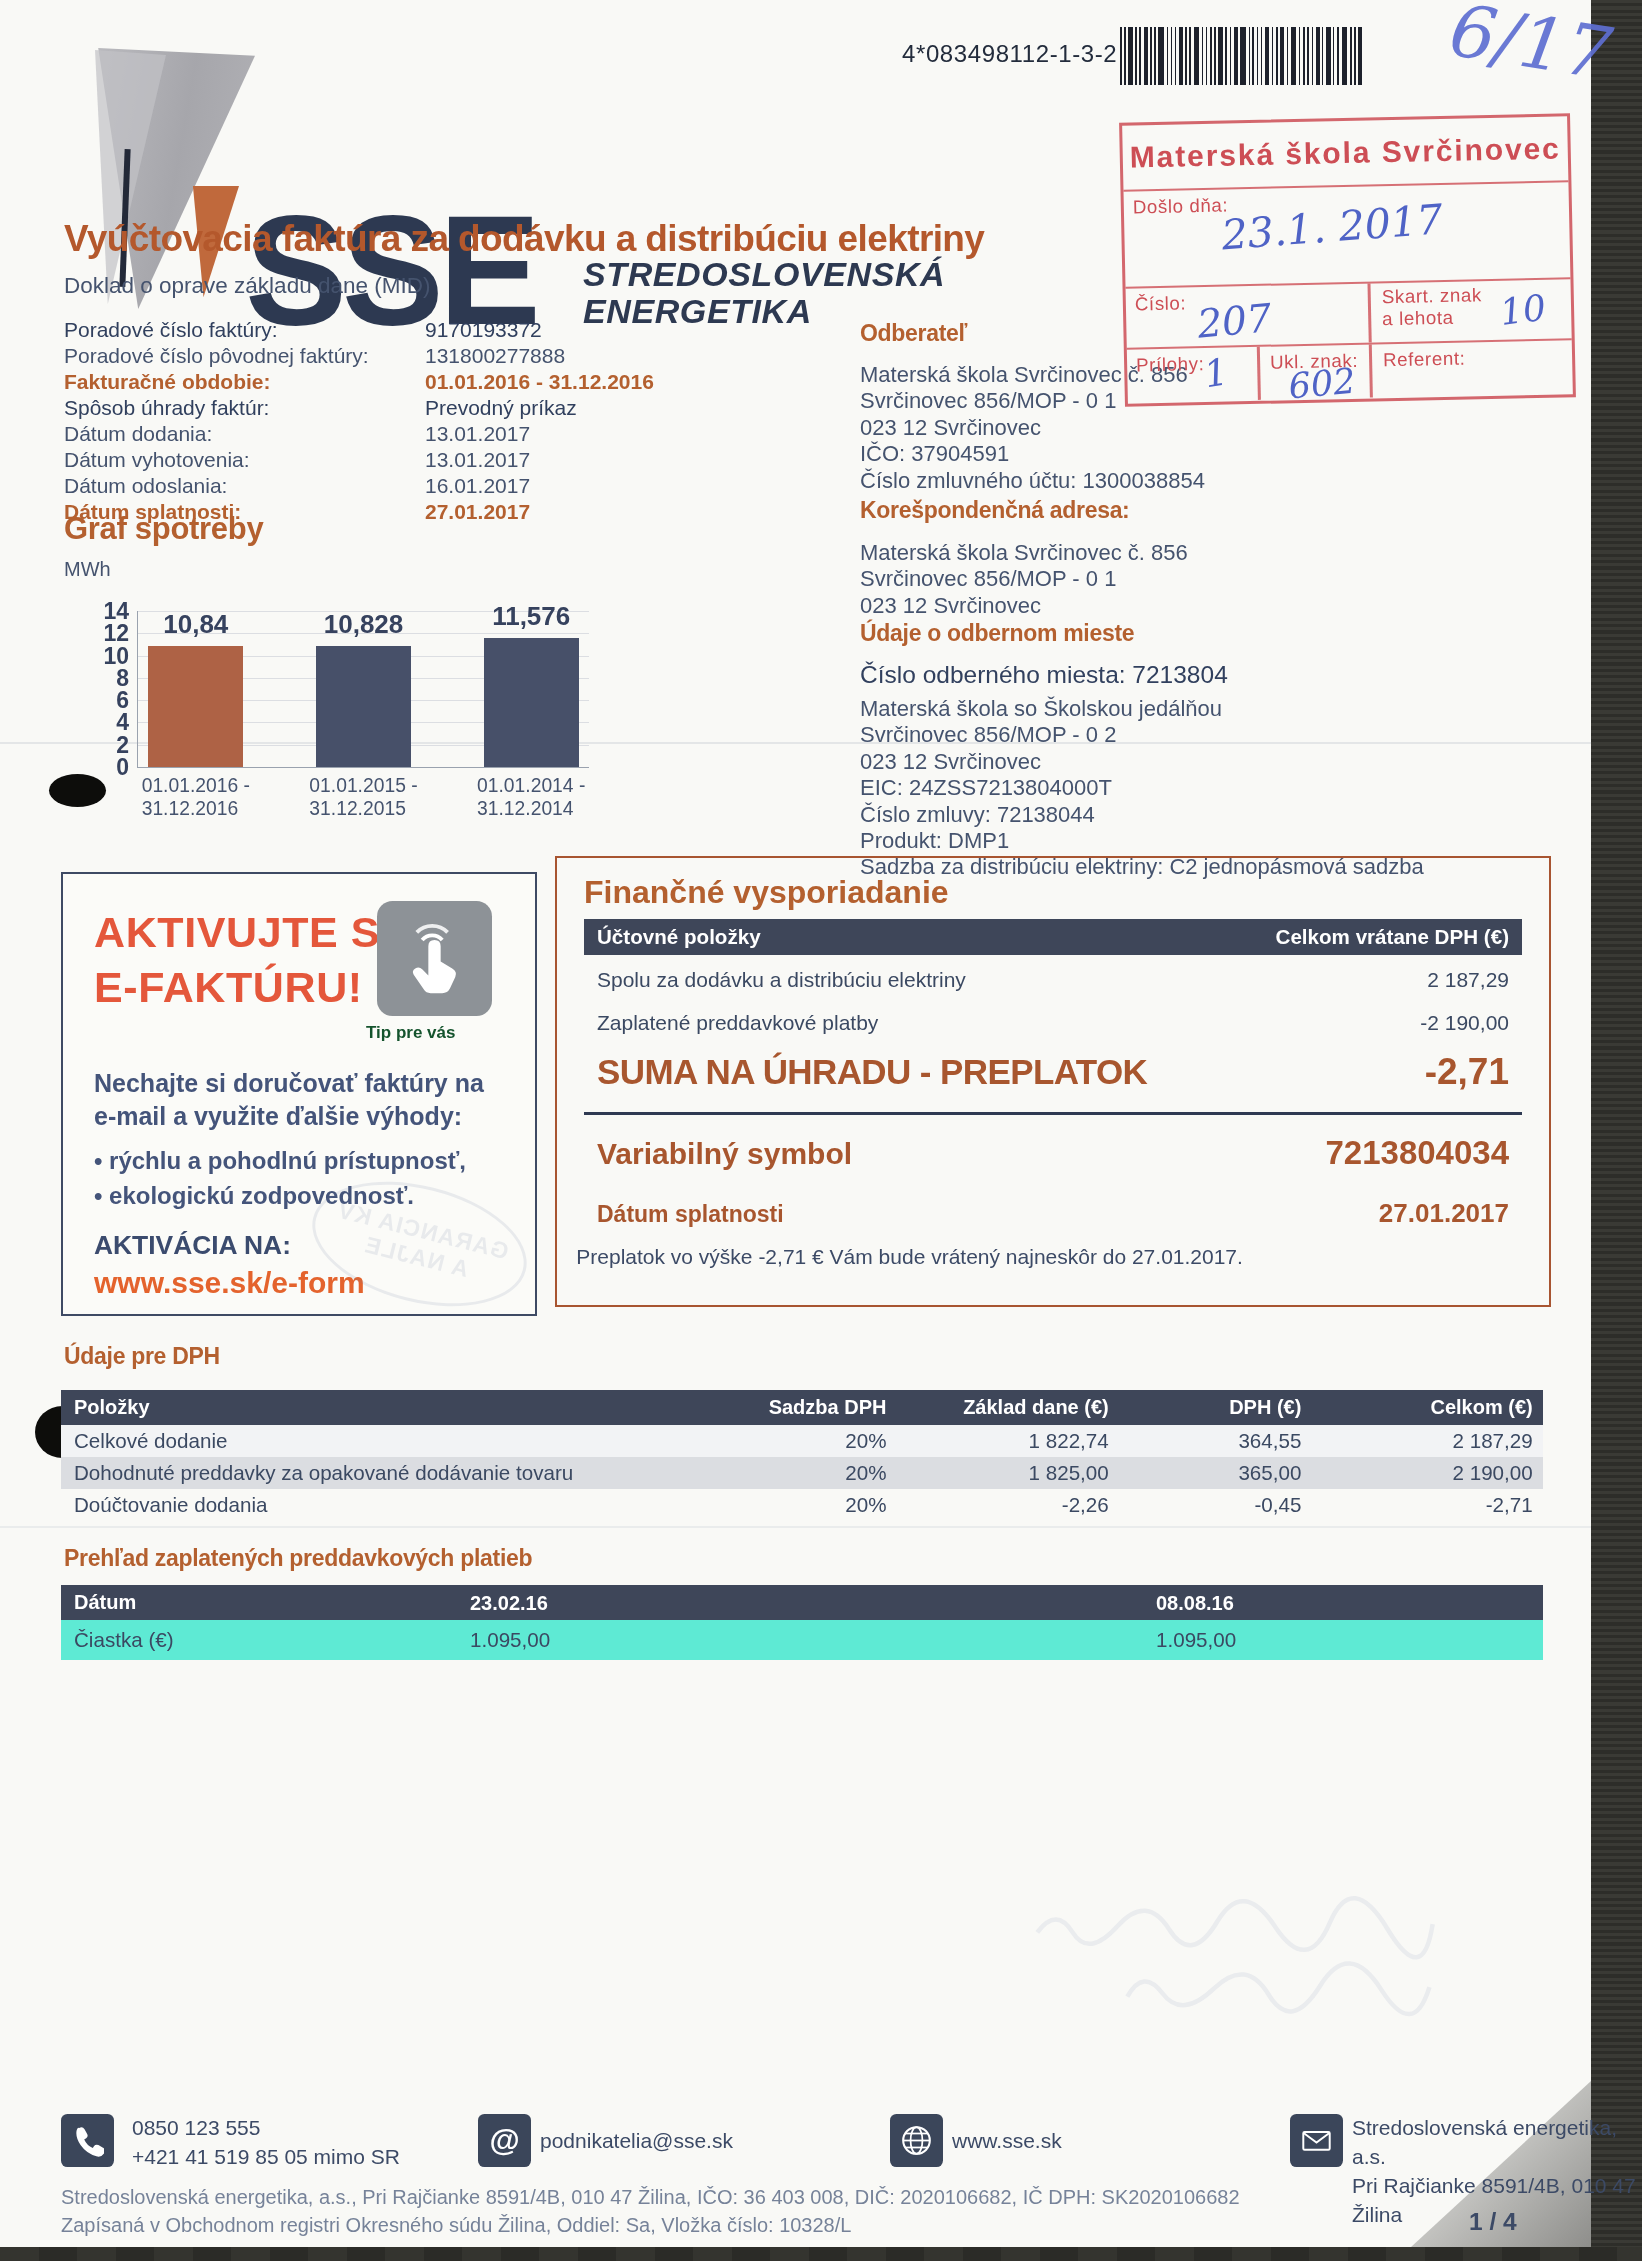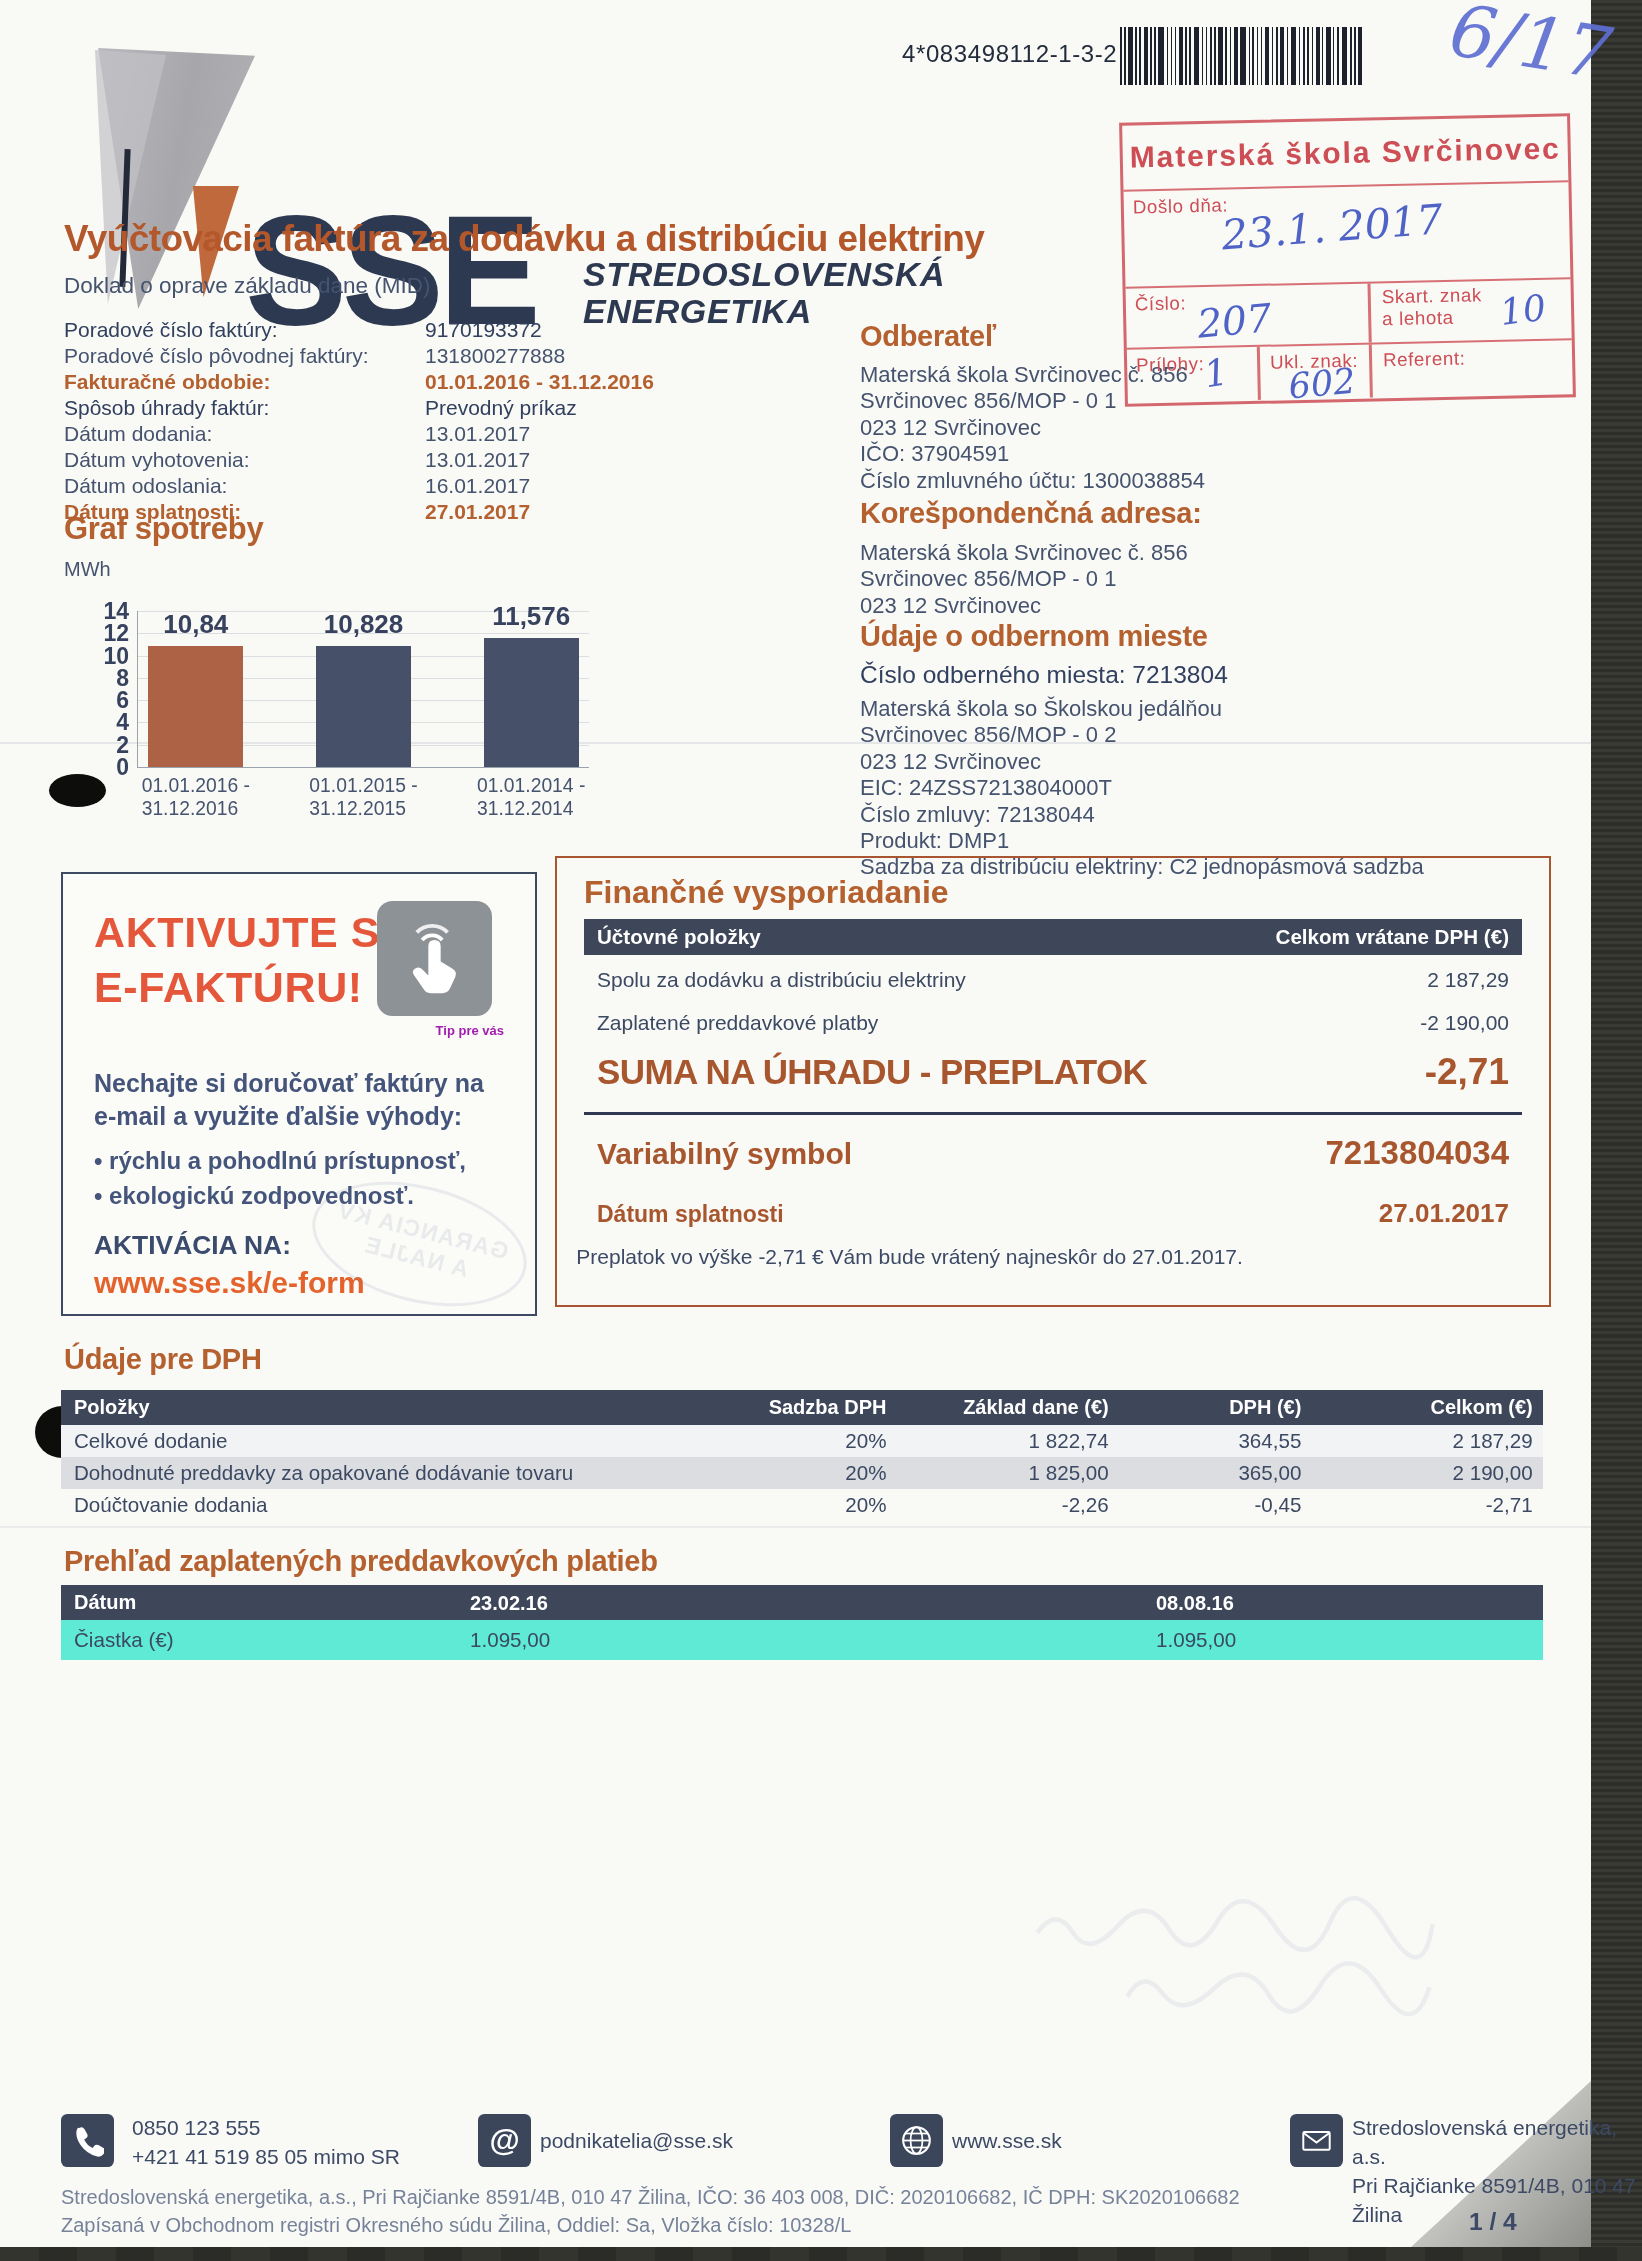--- a/index.html
+++ b/index.html
@@ -41,21 +41,21 @@
   .stamp .row{position:relative;border-bottom:2.6px solid rgba(205,78,85,.8);}
   .stamp .row:last-child{border-bottom:none;}
   .stamp-title{height:64px;display:flex;align-items:center;justify-content:center;
      font-size:30px;letter-spacing:1.9px;font-weight:600;}
   .stamp-label{font-size:18.7px;letter-spacing:0.6px;}
   .vline{position:absolute;top:0;bottom:0;width:2.6px;background:rgba(205,78,85,.8);}
   .hw{color:#4f63c6;font-family:"DejaVu Serif",serif;font-style:italic;position:absolute;}
   
   .doc-title{left:64px;top:218px;font-size:37px;font-weight:bold;color:#b4582c;letter-spacing:-0.6px;}
   .doc-sub{left:64px;top:273px;font-size:22.5px;color:#45536e;}
-  .h-orange{font-size:29px;font-weight:bold;color:#b4602f;letter-spacing:-0.3px;}
+  .h-orange{font-size:23px;font-weight:bold;color:#b4602f;letter-spacing:-0.3px;}
   .lines{font-size:22px;line-height:26.4px;color:#45536e;}
   .inv{left:64px;top:317px;width:792px;font-size:21px;line-height:26px;}
   .inv-row{display:flex;}
   .inv-row .l{width:361px;flex:none;}
   .b{font-weight:normal;color:#31405e;}
   .or{color:#b4602f;font-weight:bold;}
   
   .chart{left:84px;top:599px;width:509px;height:225px;}
   .plot{position:absolute;left:53px;top:11.6px;width:451px;height:156px;
      border-left:1.3px solid #9aa2ae;border-bottom:1.3px solid #9aa2ae;}
@@ -69,21 +69,21 @@
   .bar-rect{width:100%;}
   .bar-x{position:absolute;top:calc(100% + 7.7px);left:50%;transform:translateX(-50%);
      font-size:19.3px;line-height:23px;color:#45536e;text-align:left;white-space:nowrap;}
   
   .punch{background:#0d0d0b;border-radius:50%;}
   
   .efbox{left:61px;top:872px;width:472px;height:440px;border:2.6px solid #3e4a64;background:#fbfbf8;}
   .ef-title{left:31px;top:31px;font-size:43px;line-height:55px;font-weight:bold;color:#e4573b;letter-spacing:0.6px;}
   .ef-icon{left:314px;top:27px;width:115px;height:115px;background:#8d9297;border-radius:15.5px;
      display:flex;align-items:center;justify-content:center;}
-  .ef-tip{left:303px;top:149px;width:138px;text-align:right;font-size:13px;font-weight:bold;color:#a21caf;}
+  .ef-tip{left:303px;top:149px;width:138px;text-align:left;font-size:17px;font-weight:bold;color:#14532d;}
   .ef-intro{left:31px;top:193px;font-size:25px;line-height:33px;font-weight:bold;color:#44547a;}
   .ef-bullets{left:31px;top:269px;font-size:24px;line-height:35px;font-weight:600;color:#44547a;}
   .ef-act{left:31px;top:356px;font-size:26.4px;font-weight:bold;color:#3b4b6e;}
   .ef-url{left:31px;top:392px;font-size:30px;font-weight:bold;color:#e4632d;}
   .ghost-stamp{right:6.4px;bottom:11.6px;width:213px;height:110px;opacity:.13;color:#6d7ba0;
      border:3.2px solid #6d7ba0;border-radius:50%;transform:scaleX(-1) rotate(-14deg);
      display:flex;flex-direction:column;align-items:center;justify-content:center;
      font-size:23px;font-weight:bold;letter-spacing:1.3px;}
   
   .finbox{left:555px;top:856px;width:992px;height:447px;border:2.6px solid #a85531;}

